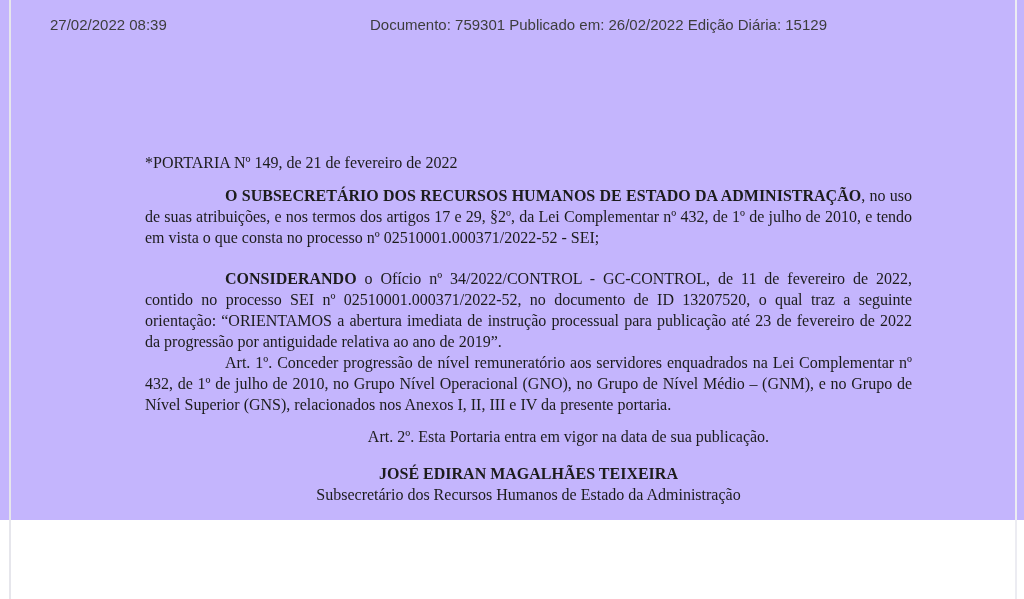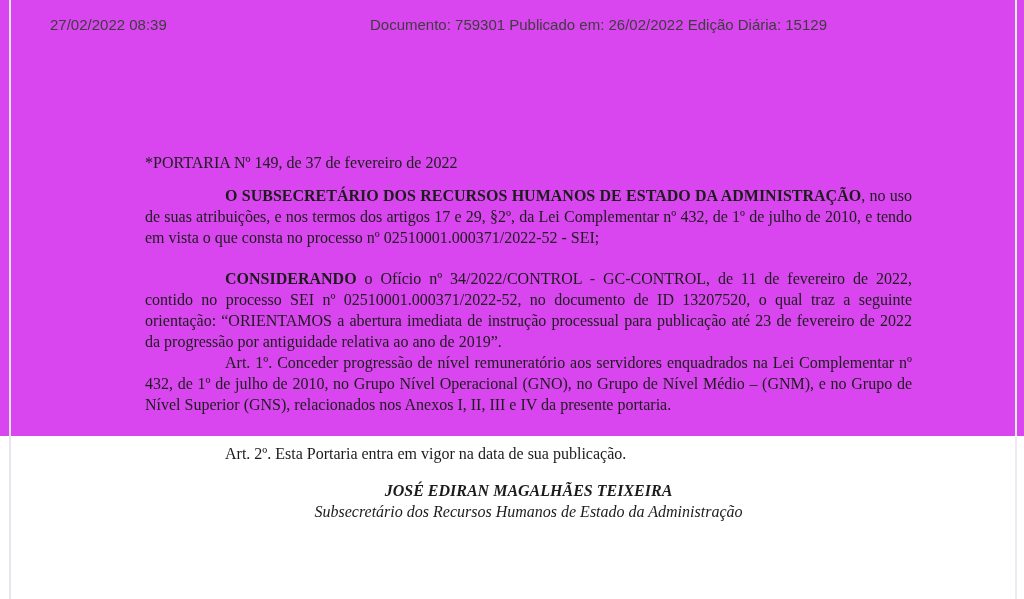--- a/index.html
+++ b/index.html
@@ -4,22 +4,22 @@
 <style>
   * { margin: 0; padding: 0; box-sizing: border-box; }
   html, body {
     width: 1024px; height: 599px;
     background: #ffffff;
     overflow: hidden;
     font-family: "Liberation Serif", serif;
   }
   .page {
     position: relative;
-    width: 1024px; height: 436px;
-    background: #d946ef;
+    width: 1024px; height: 520px;
+    background: #c4b5fd;
   }
   .edge-line-left {
     position: absolute; left: 9px; top: 0;
     width: 2px; height: 599px;
     background: #e6e6ec;
   }
   .edge-line-right {
     position: absolute; left: 1015px; top: 0;
     width: 2px; height: 599px;
     background: #ececf2;
@@ -41,43 +41,43 @@
   .doc-title { text-align: left; }
   .para { text-indent: 80px; }
   .para-preamble { margin-top: 12px; }
   .para-considerando { margin-top: 20px; }
   .resolve-heading {
     margin-top: 4px; margin-left: 80px;
     font-weight: bold; letter-spacing: 1px;
     text-align: left;
   }
   .para-art1 { margin-top: 0; }
-  .para-art2 { margin-top: 28px; text-align: left; font-family: Liberation Serif, serif; }
+  .para-art2 { margin-top: 11px; text-align: center; font-family: Liberation Serif, serif; }
   .publique-line { margin-top: 32px; margin-left: 95px; text-align: left; }
-  .signature-block { margin-top: 16px; text-align: center; font-style: italic; }
+  .signature-block { margin-top: 16px; text-align: center; }
   .signature-name { font-weight: bold; }
   .signature-role { font-weight: normal; }
   .b { font-weight: bold; }
 </style>
 </head>
 <body>
 
 <div class="page">
 
   <div class="edge-line-left"></div>
   <div class="edge-line-right"></div>
 
   <div class="print-header">
     <span class="ph-left">27/02/2022 08:39</span>
     <span class="ph-center">Documento: 759301 Publicado em: 26/02/2022 Edição Diária: 15129</span>
   </div>
 
   <div class="doc-body">
 
-    <div class="doc-title">*PORTARIA Nº 149, de 37 de fevereiro de 2022</div>
+    <div class="doc-title">*PORTARIA Nº 149, de 21 de fevereiro de 2022</div>
 
     <p class="para para-preamble"><span class="b">O SUBSECRETÁRIO DOS RECURSOS HUMANOS DE ESTADO DA ADMINISTRAÇÃO</span><span>, no uso de suas atribuições, e nos termos dos artigos 17 e 29, §2º, da Lei Complementar nº 432, de 1º de julho de 2010, e tendo em vista o que consta no processo nº 02510001.000371/2022-52 - SEI;</span></p>
 
     <p class="para para-considerando"><span class="b">CONSIDERANDO</span><span> o Ofício nº 34/2022/CONTROL - GC-CONTROL, de 11 de fevereiro de 2022, contido no processo SEI nº 02510001.000371/2022-52, no documento de ID  13207520, o qual traz a seguinte orientação: “ORIENTAMOS a abertura imediata de instrução processual para publicação até 23 de fevereiro de 2022 da progressão por antiguidade relativa ao ano de 2019”.</span></p>
 
 
     <p class="para para-art1">Art. 1º. Conceder progressão de nível remuneratório aos servidores enquadrados na Lei Complementar nº 432, de 1º de julho de 2010, no Grupo Nível Operacional (GNO), no Grupo de Nível Médio – (GNM), e no Grupo de Nível Superior (GNS), relacionados nos Anexos I, II, III e IV da presente portaria.</p>
 
     <p class="para para-art2">Art. 2º. Esta Portaria entra em vigor na data de sua publicação.</p>
 

